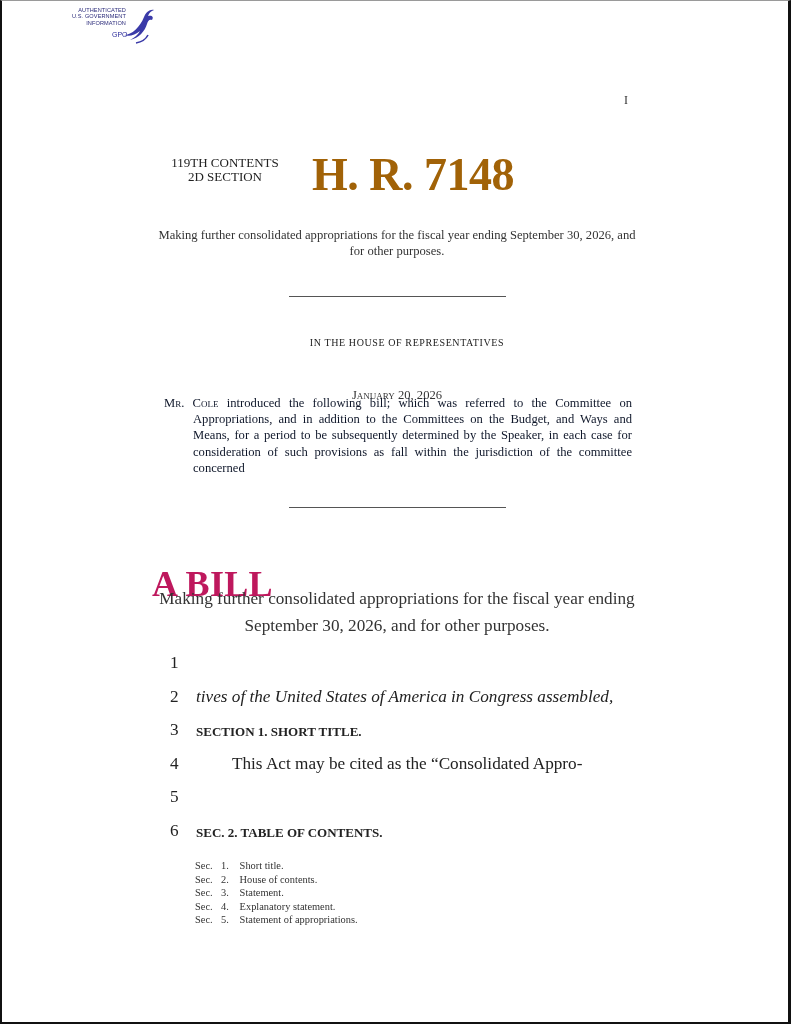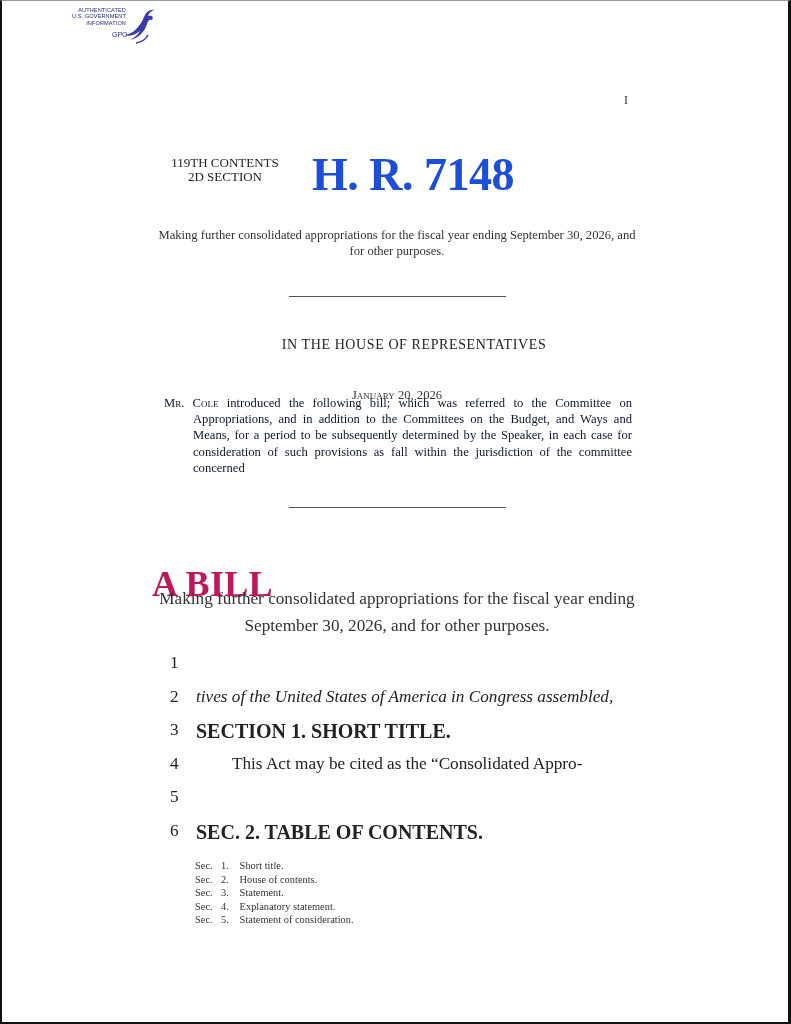--- a/index.html
+++ b/index.html
@@ -18,43 +18,43 @@
     
     .gpo-logo { left: 58px; top: 4px; width: 100px; height: 42px; }
     .gpo-text { position: absolute; left: 0; top: 2px; width: 66px; text-align: right; font-family: "Liberation Sans", sans-serif; font-size: 5.6px; line-height: 6.4px; color: #2a2a7a; letter-spacing: 0.1px; }
     .gpo-mark { position: absolute; left: 52px; top: 26px; font-family: "Liberation Sans", sans-serif; font-size: 7px; color: #2a2a9a; }
     .gpo-bird { position: absolute; left: 58px; top: 0; }
 
     .version { left: 622px; top: 92px; font-size: 12px; color: #333; }
 
     .congress-block { left: 148px; top: 155px; width: 150px; text-align: center; font-size: 13px; line-height: 14px; color: #222; }
     .sc { font-variant: small-caps; }
-    .bill-number { left: 310px; top: 146px; font-size: 46px; font-weight: bold; letter-spacing: -0.5px; color: #1d4ed8; line-height: 56px; }
+    .bill-number { left: 310px; top: 146px; font-size: 46px; font-weight: bold; letter-spacing: -0.5px; color: #a16207; line-height: 56px; }
 
     .short-desc { left: 150px; top: 226px; width: 490px; text-align: center; font-size: 12.6px; line-height: 16px; color: #333; }
 
     .rule { position: absolute; left: 287px; width: 217px; height: 0; border-top: 1.5px solid #555; }
     .rule1 { top: 295px; }
     .rule2 { top: 506px; }
 
-    .house-heading { left: 167px; top: 336px; width: 490px; text-align: center; font-size: 14px; letter-spacing: 0.6px; color: #222; }
+    .house-heading { left: 160px; top: 336px; width: 490px; text-align: center; font-size: 10px; letter-spacing: 0.6px; color: #222; }
     .intro-date { left: 150px; top: 367px; width: 490px; text-align: center; font-size: 12.6px; color: #333; margin-top: 20px; }
     .intro-text { left: 162px; top: 394px; width: 468px; font-size: 12.6px; line-height: 16.2px; color: #0f172a; text-align: justify; }
     .intro-text .para { text-indent: -29px; padding-left: 29px; }
 
     .a-bill { left: 150px; top: 562px; width: 490px; text-align: left; font-size: 36px; font-weight: bold; color: #be185d; letter-spacing: 0.3px; }
     .long-title { left: 150px; top: 584px; width: 490px; text-align: center; font-size: 17.2px; line-height: 27px; color: #333; }
 
     .lines { left: 168px; top: 649px; width: 470px; }
     .line { position: relative; height: 33.6px; font-size: 17.2px; line-height: 26px; color: #222; }
     .line .num { position: absolute; left: 0; width: 16px; text-align: left; color: #222; }
     .line .txt { position: absolute; left: 26px; right: 8px; white-space: nowrap; }
     .line .indent { display: inline-block; width: 36px; }
     .italic { font-style: italic; }
-    .sec-head { font-weight: bold; font-size: 20px; letter-spacing: 0; }
+    .sec-head { font-weight: bold; font-size: 13px; letter-spacing: 0; }
     .sec-head-wrap { top: 1px; }
 
     .toc { left: 193px; top: 858px; font-size: 10.4px; line-height: 13.6px; color: #333; }
     .toc-row { white-space: nowrap; }
     .toc-row .sec { display: inline-block; width: 26px; }
     .toc-row .no { display: inline-block; width: 16px; }
   </style>
 </head>
 <body>
 
@@ -132,17 +132,17 @@
     <div class="toc-row">
       <span class="sec">Sec.</span><span class="no">2.</span> <span>House of contents.</span>
     </div>
     <div class="toc-row">
       <span class="sec">Sec.</span><span class="no">3.</span> <span>Statement.</span>
     </div>
     <div class="toc-row">
       <span class="sec">Sec.</span><span class="no">4.</span> <span>Explanatory statement.</span>
     </div>
     <div class="toc-row">
-      <span class="sec">Sec.</span><span class="no">5.</span> <span>Statement of consideration.</span>
+      <span class="sec">Sec.</span><span class="no">5.</span> <span>Statement of appropriations.</span>
     </div>
   </div>
 
 </div>
 
 </body></html>

